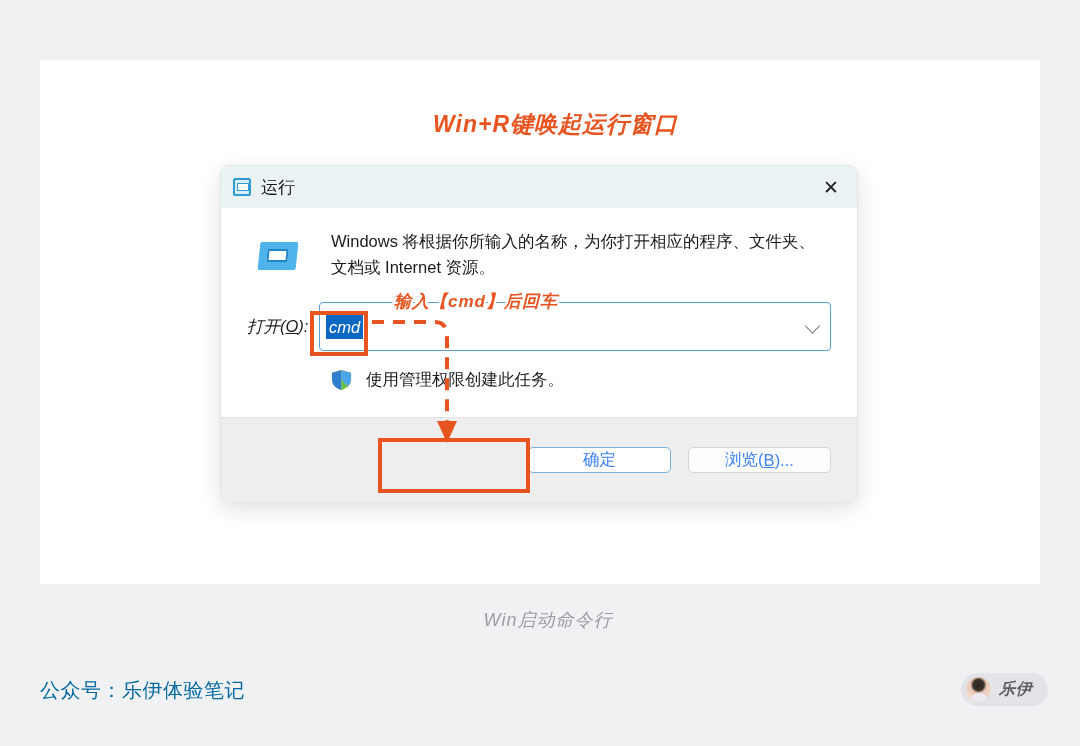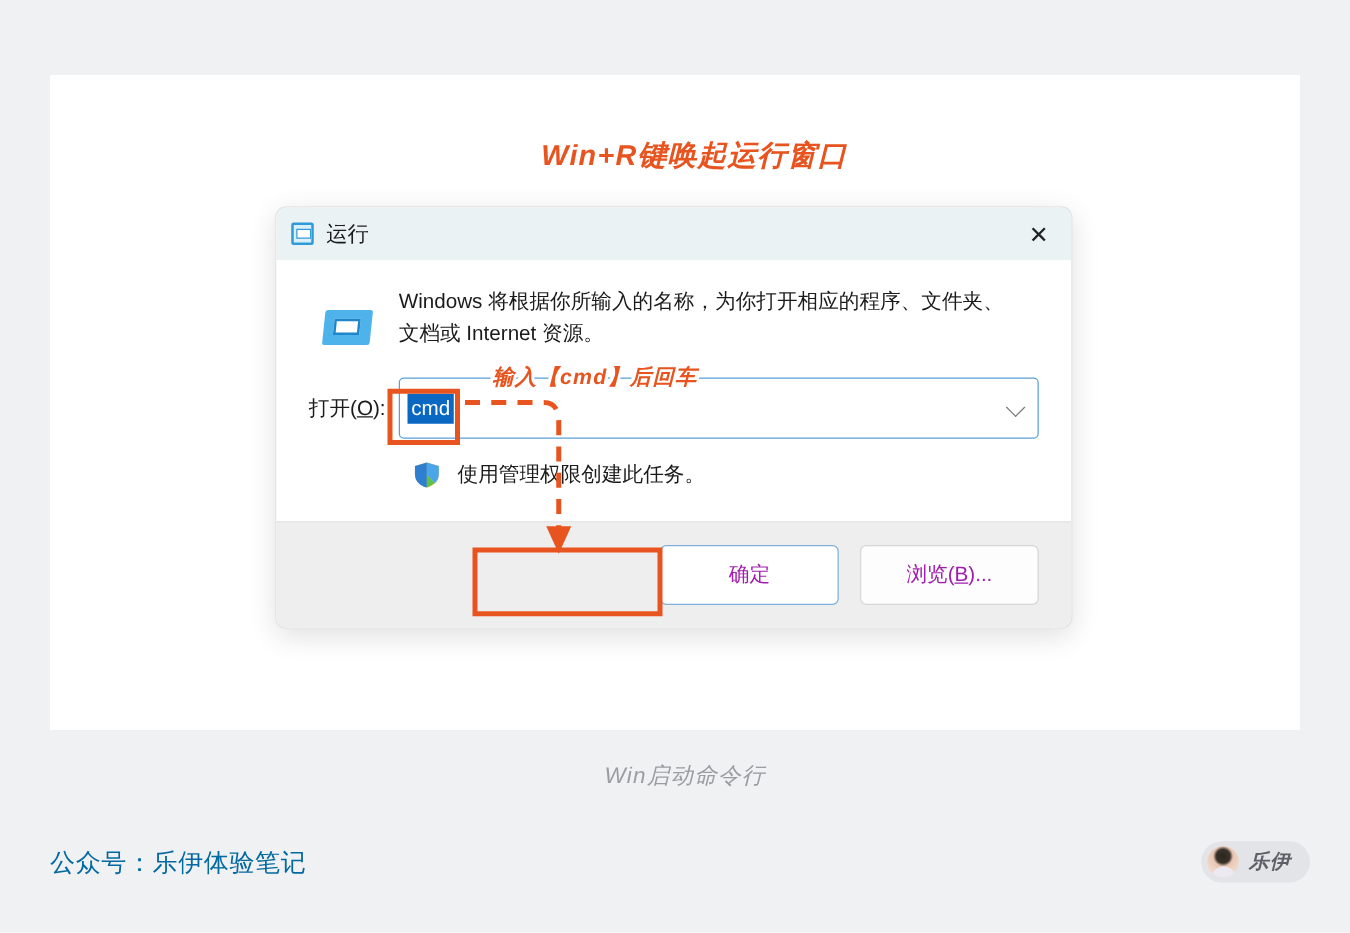--- a/index.html
+++ b/index.html
@@ -104,22 +104,22 @@
   }
 
   .dialog-body {
     padding: 20px 26px 0 26px;
     height: 211px;
     position: relative;
   }
 
   .info-row {
     display: flex;
-    align-items: flex-end;
-    gap: 20px;
+    align-items: center;
+    gap: 32px;
   }
   .run-icon {
     width: 42px; height: 34px;
     margin-top: 6px;
     margin-left: 10px;
     flex: 0 0 auto;
     position: relative;
   }
   .run-icon .outer {
     position: absolute;
@@ -142,20 +142,21 @@
     line-height: 26px;
     color: #1b1b1b;
     max-width: 498px;
   }
 
   .open-row {
     display: flex;
     align-items: center;
     margin-top: 22px;
     position: relative;
+    font-style: italic;
   }
   .open-label {
     font-size: 16.5px;
     color: #1b1b1b;
     width: 72px;
     flex: 0 0 auto;
   }
   .open-label u { text-decoration: underline; }
 
   .combo {
@@ -211,26 +212,26 @@
     background: #eeeeee;
     border-top: 1px solid #e3e3e3;
     display: flex;
     align-items: center;
     justify-content: flex-end;
     padding-right: 26px;
     gap: 17px;
   }
   .btn {
     width: 143px;
-    height: 48px;
+    height: 26px;
     background: #fdfdfd;
     border: 1px solid #d6d6d6;
     border-radius: 5px;
     font-size: 16.5px;
-    color: #a21caf;
+    color: #3b82f6;
     display: flex;
     align-items: center;
     justify-content: center;
     font-family: "Liberation Sans", sans-serif;
   }
   .btn.default {
     border: 1.4px solid #7fb0dc;
     background: #ffffff;
   }
   .btn u { text-decoration: underline; }

